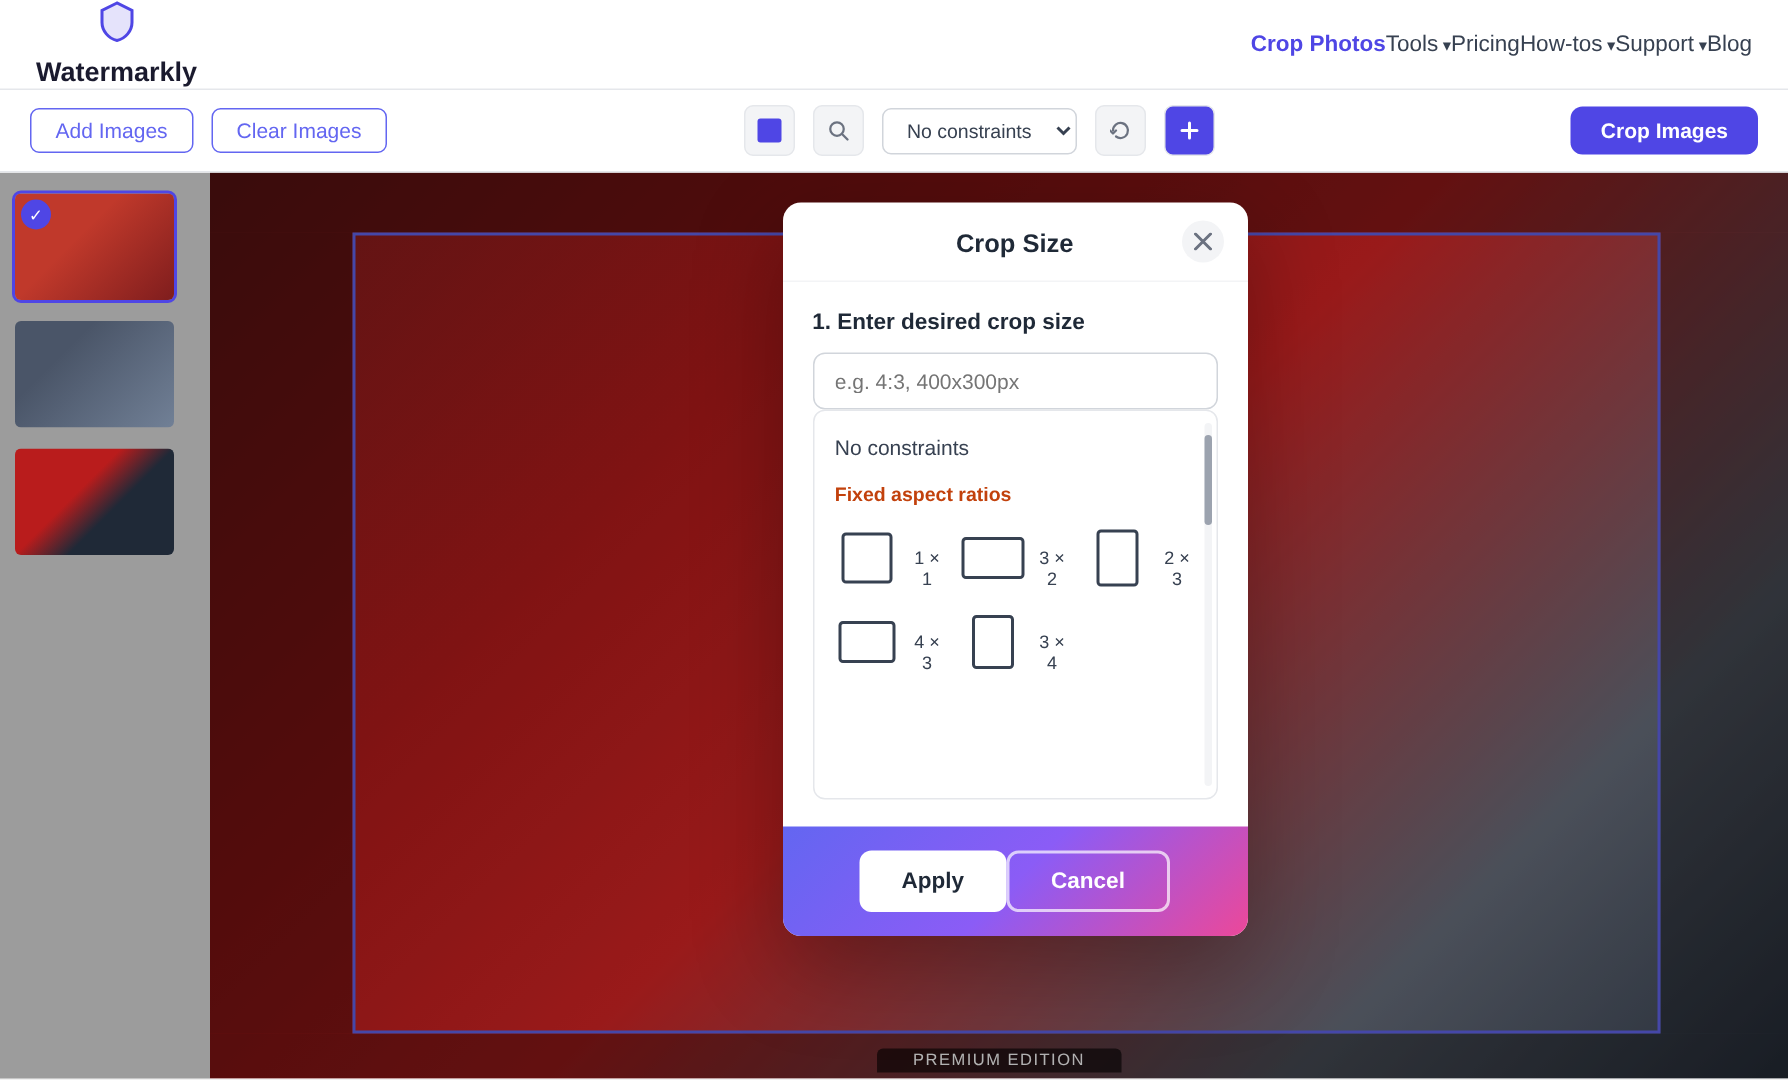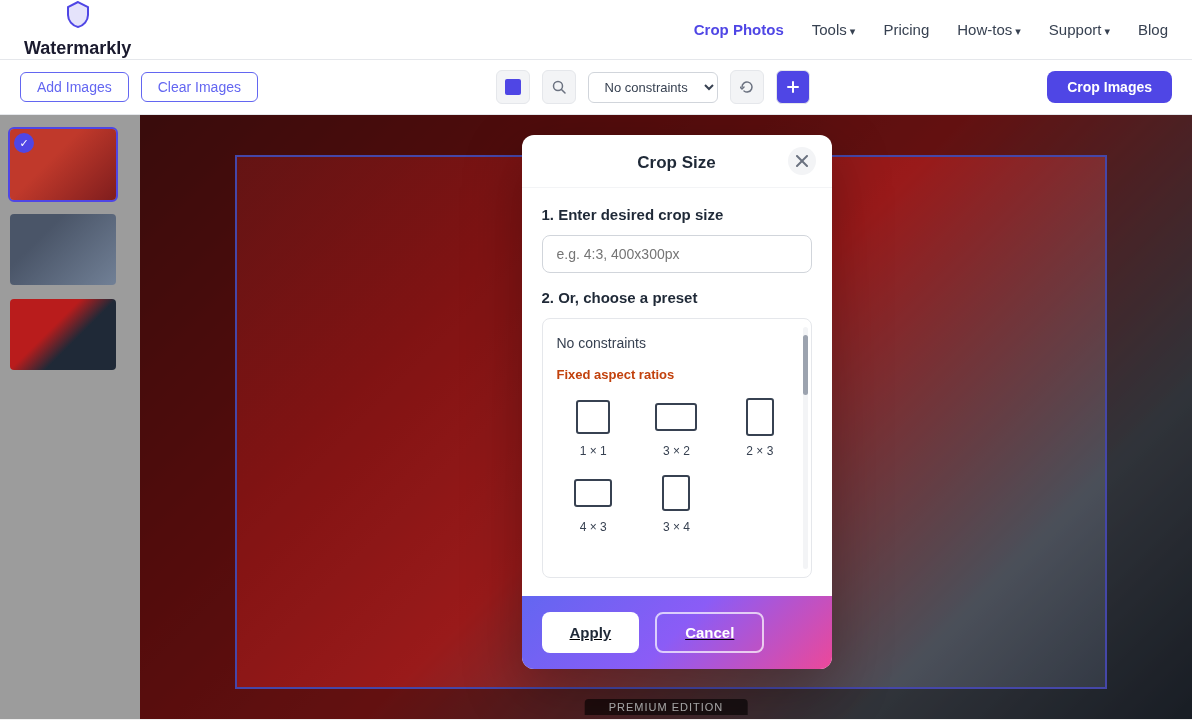--- a/index.html
+++ b/index.html
@@ -7,21 +7,21 @@
 
     
     .header {
       display: flex; align-items: center; justify-content: space-between;
       background: #fff; padding: 0 24px; height: 60px;
       border-bottom: 1px solid #e5e7eb; position: relative; z-index: 10;
     }
     .logo-area { display: flex; align-items: center; gap: 10px; flex-direction: column; }
     .logo-icon { width: 28px; height: 28px; }
     .logo-text { font-size: 18px; font-weight: 600; color: #1a1a2e; }
-    .nav { display: flex; align-items: center; gap: 28px; }
+    .nav { display: flex; align-items: center; }
     .nav-link { font-size: 15px; color: #374151; text-decoration: none; font-weight: 500; cursor: pointer; }
     .nav-link.active { color: #4f46e5; font-weight: 600; }
     .nav-link.with-arrow::after { content: ' ▾'; font-size: 11px; }
 
     
     .toolbar {
       display: flex; align-items: center; gap: 12px;
       background: #fff; padding: 10px 20px;
       border-bottom: 1px solid #e5e7eb; position: relative; z-index: 10;
     }
@@ -128,21 +128,21 @@
       border: 1.5px solid #e5e7eb; border-radius: 8px; overflow: hidden;
       height: 260px; position: relative;
     }
     .preset-scroll { height: 100%; overflow-y: auto; padding: 12px 14px; }
     .no-constraints {
       font-size: 14px; color: #374151; font-weight: 500;
       padding: 4px 0 16px; cursor: pointer;
     }
     .preset-group-title { font-size: 13px; font-weight: 600; color: #c2410c; margin-bottom: 14px; }
     .preset-grid { display: grid; grid-template-columns: repeat(3, 1fr); gap: 14px 10px; margin-bottom: 14px; }
-    .preset-item { display: flex; flex-direction: column; align-items: center; gap: 6px; cursor: pointer; }
+    .preset-item { display: flex; flex-direction: row; align-items: flex-end; gap: 6px; cursor: pointer; }
     .preset-shape-wrapper { display: flex; align-items: center; justify-content: center; width: 50px; height: 42px; }
     .preset-shape {
       border: 2px solid #374151; background: transparent; border-radius: 3px;
     }
     .shape-square { width: 34px; height: 34px; }
     .shape-landscape { width: 42px; height: 28px; }
     .shape-portrait { width: 28px; height: 38px; }
     .shape-landscape2 { width: 38px; height: 28px; }
     .shape-portrait2 { width: 28px; height: 36px; }
     .shape-landscape3 { width: 44px; height: 26px; }
@@ -152,21 +152,21 @@
       width: 5px; background: #f3f4f6; border-radius: 3px;
     }
     .scrollbar-thumb {
       width: 5px; height: 60px; background: #9ca3af; border-radius: 3px; position: absolute; top: 8px;
     }
 
     
     .modal-footer {
       background: linear-gradient(135deg, #6366f1 0%, #8b5cf6 50%, #ec4899 100%);
       padding: 16px 20px;
-      display: flex; gap: 16px;  text-decoration: underline;
+      display: flex; gap: 0; justify-content: center;
     }
     .footer-btn {
       padding: 10px 28px; border-radius: 8px; font-size: 15px; font-weight: 600; cursor: pointer; border: none;
     }
     .btn-apply { background: #fff; color: #1f2937; }
     .btn-cancel { background: transparent; color: #fff; border: 2px solid rgba(255,255,255,0.7); }
 
     
     .premium-banner {
       position: absolute; bottom: 4px; left: 50%; transform: translateX(-50%);
@@ -262,23 +262,20 @@
               <line x1="1" y1="1" x2="11" y2="11" stroke="#6b7280" stroke-width="2" stroke-linecap="round"></line>
               <line x1="11" y1="1" x2="1" y2="11" stroke="#6b7280" stroke-width="2" stroke-linecap="round"></line>
             </svg>
           </button>
         </div>
 
         <div class="modal-body">
           <div class="section-title">1. Enter desired crop size</div>
           <input class="crop-input" type="text" placeholder="e.g. 4:3, 400x300px" style="">
 
-          <div class="section-divider">
-            <div class="section-title">2. Or, choose a preset</div>
-          </div>
 
           <div class="preset-box">
             <div class="preset-scroll">
               <div class="no-constraints">No constraints</div>
               <div class="preset-group-title">Fixed aspect ratios</div>
               <div class="preset-grid">
 
                 <div class="preset-item">
                   <div class="preset-shape-wrapper">
                     <div class="preset-shape shape-square"></div>

